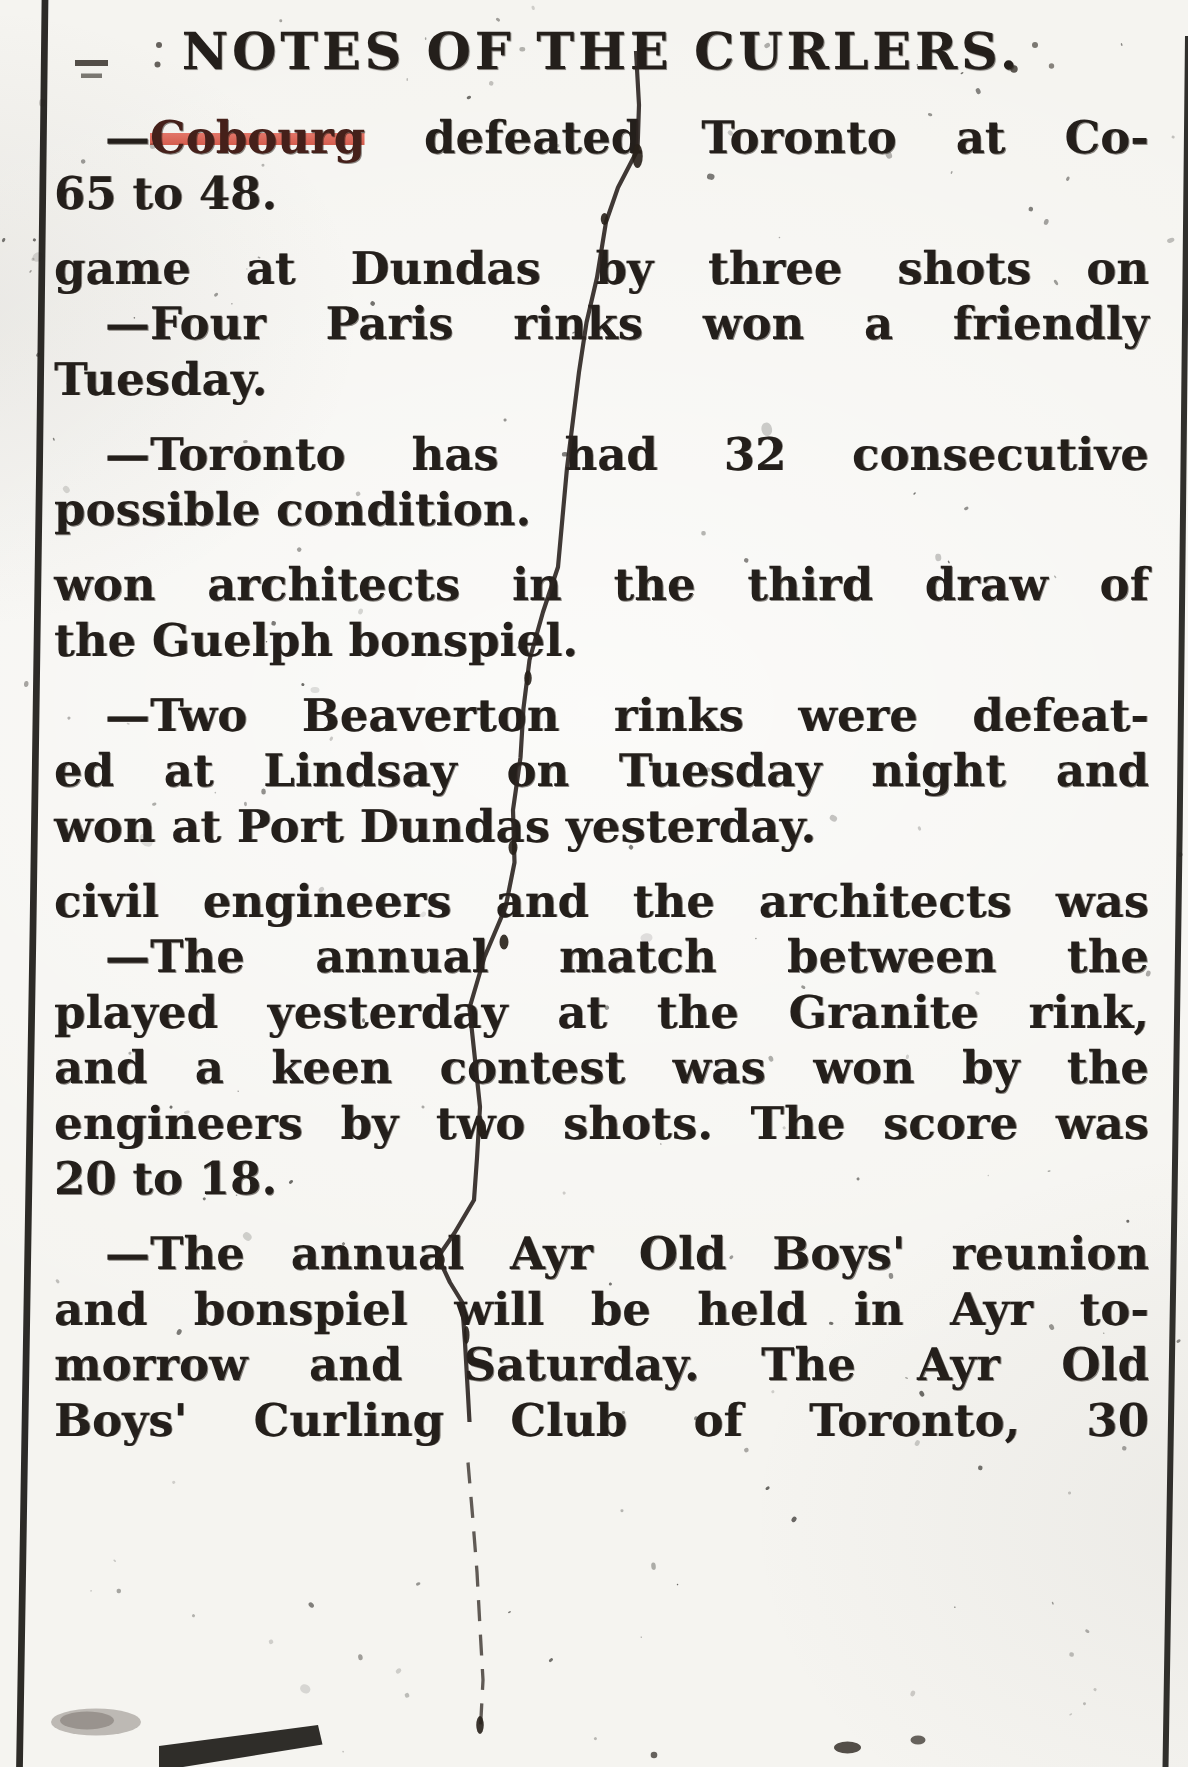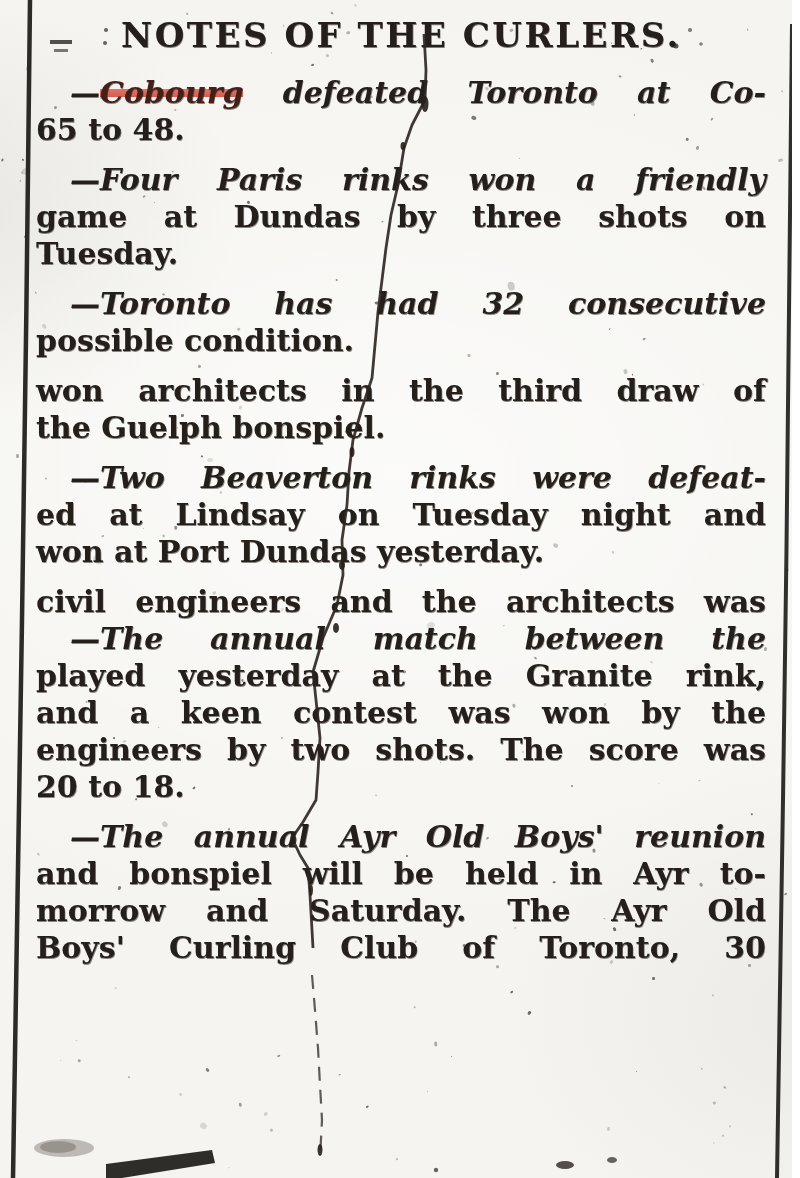--- a/index.html
+++ b/index.html
@@ -29,21 +29,21 @@
     text-align:center;
     text-shadow:0.6px 0.6px 0.5px rgba(30,24,18,0.55);
   }
   .para{margin:0 0 13px 0;}
   .line{
     font-size:30px;line-height:37px;font-weight:bold;
     text-align:justify;text-align-last:justify;
     text-shadow:0.6px 0.5px 0.4px rgba(30,24,18,0.5);
     white-space:nowrap;
   }
-  .line.first{padding-left:34px;font-style:italic;}
+  .line.first{padding-left:34px;}
   .line.final{text-align-last:left;}
   .hl{
     color:#45201a;
     background:linear-gradient(to bottom,
       transparent 40%,
       rgba(224,106,92,0.92) 40%,
       rgba(210,80,64,0.92) 62%,
       transparent 62%);
   }
   svg.artifacts{position:absolute;left:0;top:0;z-index:2;pointer-events:none;}
@@ -56,22 +56,22 @@
 <div class="page">
 
   <div class="content">
     <h1 class="headline">NOTES OF THE CURLERS.</h1>
     <div>
         <div class="para">
           <div class="line first">—<span class="hl">Cobourg</span> defeated Toronto at Co-</div>
           <div class="line final">65 to 48.</div>
         </div>
         <div class="para">
+          <div class="line">game at Dundas by three shots on</div>
           <div class="line first">—Four Paris rinks won a friendly</div>
-          <div class="line">game at Dundas by three shots on</div>
           <div class="line final">Tuesday.</div>
         </div>
         <div class="para">
           <div class="line first">—Toronto has had 32 consecutive</div>
           <div class="line final">possible condition.</div>
         </div>
         <div class="para">
           <div class="line">won architects in the third draw of</div>
           <div class="line final">the Guelph bonspiel.</div>
         </div>

